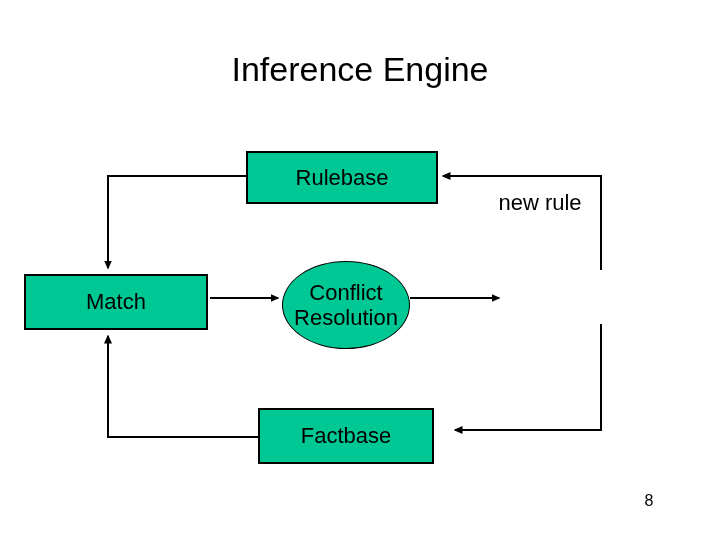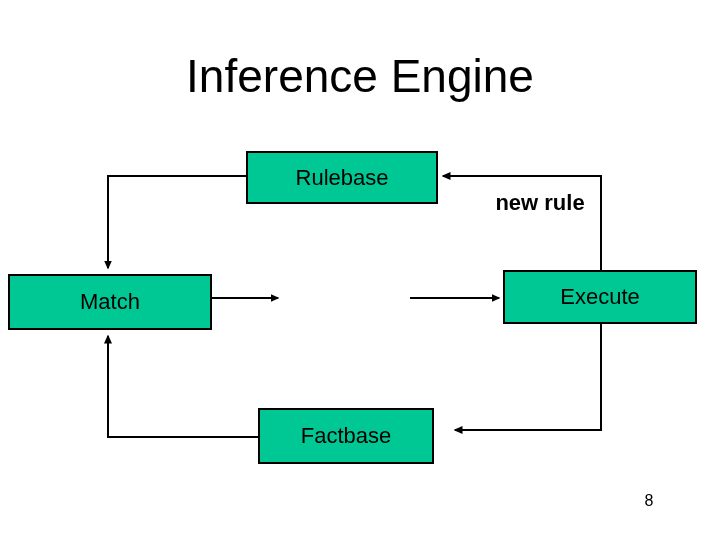--- a/index.html
+++ b/index.html
@@ -15,54 +15,54 @@
     font-family:"Liberation Sans","DejaVu Sans",sans-serif;
     color:var(--text);
     position:relative;
     overflow:hidden;
   }
   .slide{position:absolute;inset:0;}
   .title{
     position:absolute;
     top:52px;left:0;right:0;
     text-align:center;
-    font-size:46px;
+    font-size:34px;
     line-height:1.05;
     color:var(--text);
     white-space:nowrap;
   }
   .node{
     position:absolute;
     background:var(--node-fill);
     border:2px solid var(--node-border);
     display:flex;
     align-items:center;
     justify-content:center;
     text-align:center;
     font-size:22px;
     line-height:1.15;
     box-sizing:border-box;
   }
   .node-rulebase{left:246px;top:151px;width:192px;height:53px;}
-  .node-match{left:8px;top:274px;width:204px;height:56px;}
+  .node-match{left:24px;top:274px;width:184px;height:56px;}
   .node-execute{left:503px;top:270px;width:194px;height:54px;}
   .node-factbase{left:258px;top:408px;width:176px;height:56px;}
   .node-ellipse{
     left:282px;top:261px;width:128px;height:88px;
     border-radius:50%;
     border-width:1.5px;
     padding:0 4px;
   }
   .edge-label{
     position:absolute;
     font-size:22px;
     white-space:nowrap;
     color:var(--text);
   }
-  .label-new-rule{left:477px;top:190px;width:126px;text-align:center;font-weight:bold;}
+  .label-new-rule{left:477px;top:190px;width:126px;text-align:center;}
   .label-new-fact{left:479px;top:378px;width:126px;text-align:center;}
   .page-number{
     position:absolute;
     left:634px;top:492px;width:30px;
     text-align:center;
     font-size:16px;
   }
   svg.wires{position:absolute;inset:0;pointer-events:none;}
 </style>
 </head>
@@ -89,22 +89,22 @@
 
     <polyline points="601,270 601,176 443,176" fill="none" stroke="#000000" stroke-width="2" marker-end="url(#arrow)"></polyline>
 
     <polyline points="601,324 601,430 455,430" fill="none" stroke="#000000" stroke-width="2" marker-end="url(#arrow)"></polyline>
   </svg>
 
   <div class="node node-rulebase">Rulebase</div>
 
   <div class="node node-match">Match</div>
 
+  <div class="node node-ellipse">Conflict Resolution</div>
 
-  <div class="node node-execute">Execute</div>
 
   <div class="node node-factbase">Factbase</div>
 
   <div class="edge-label label-new-rule">new rule</div>
 
 
   <div class="page-number">8</div>
 
 </div>
 

